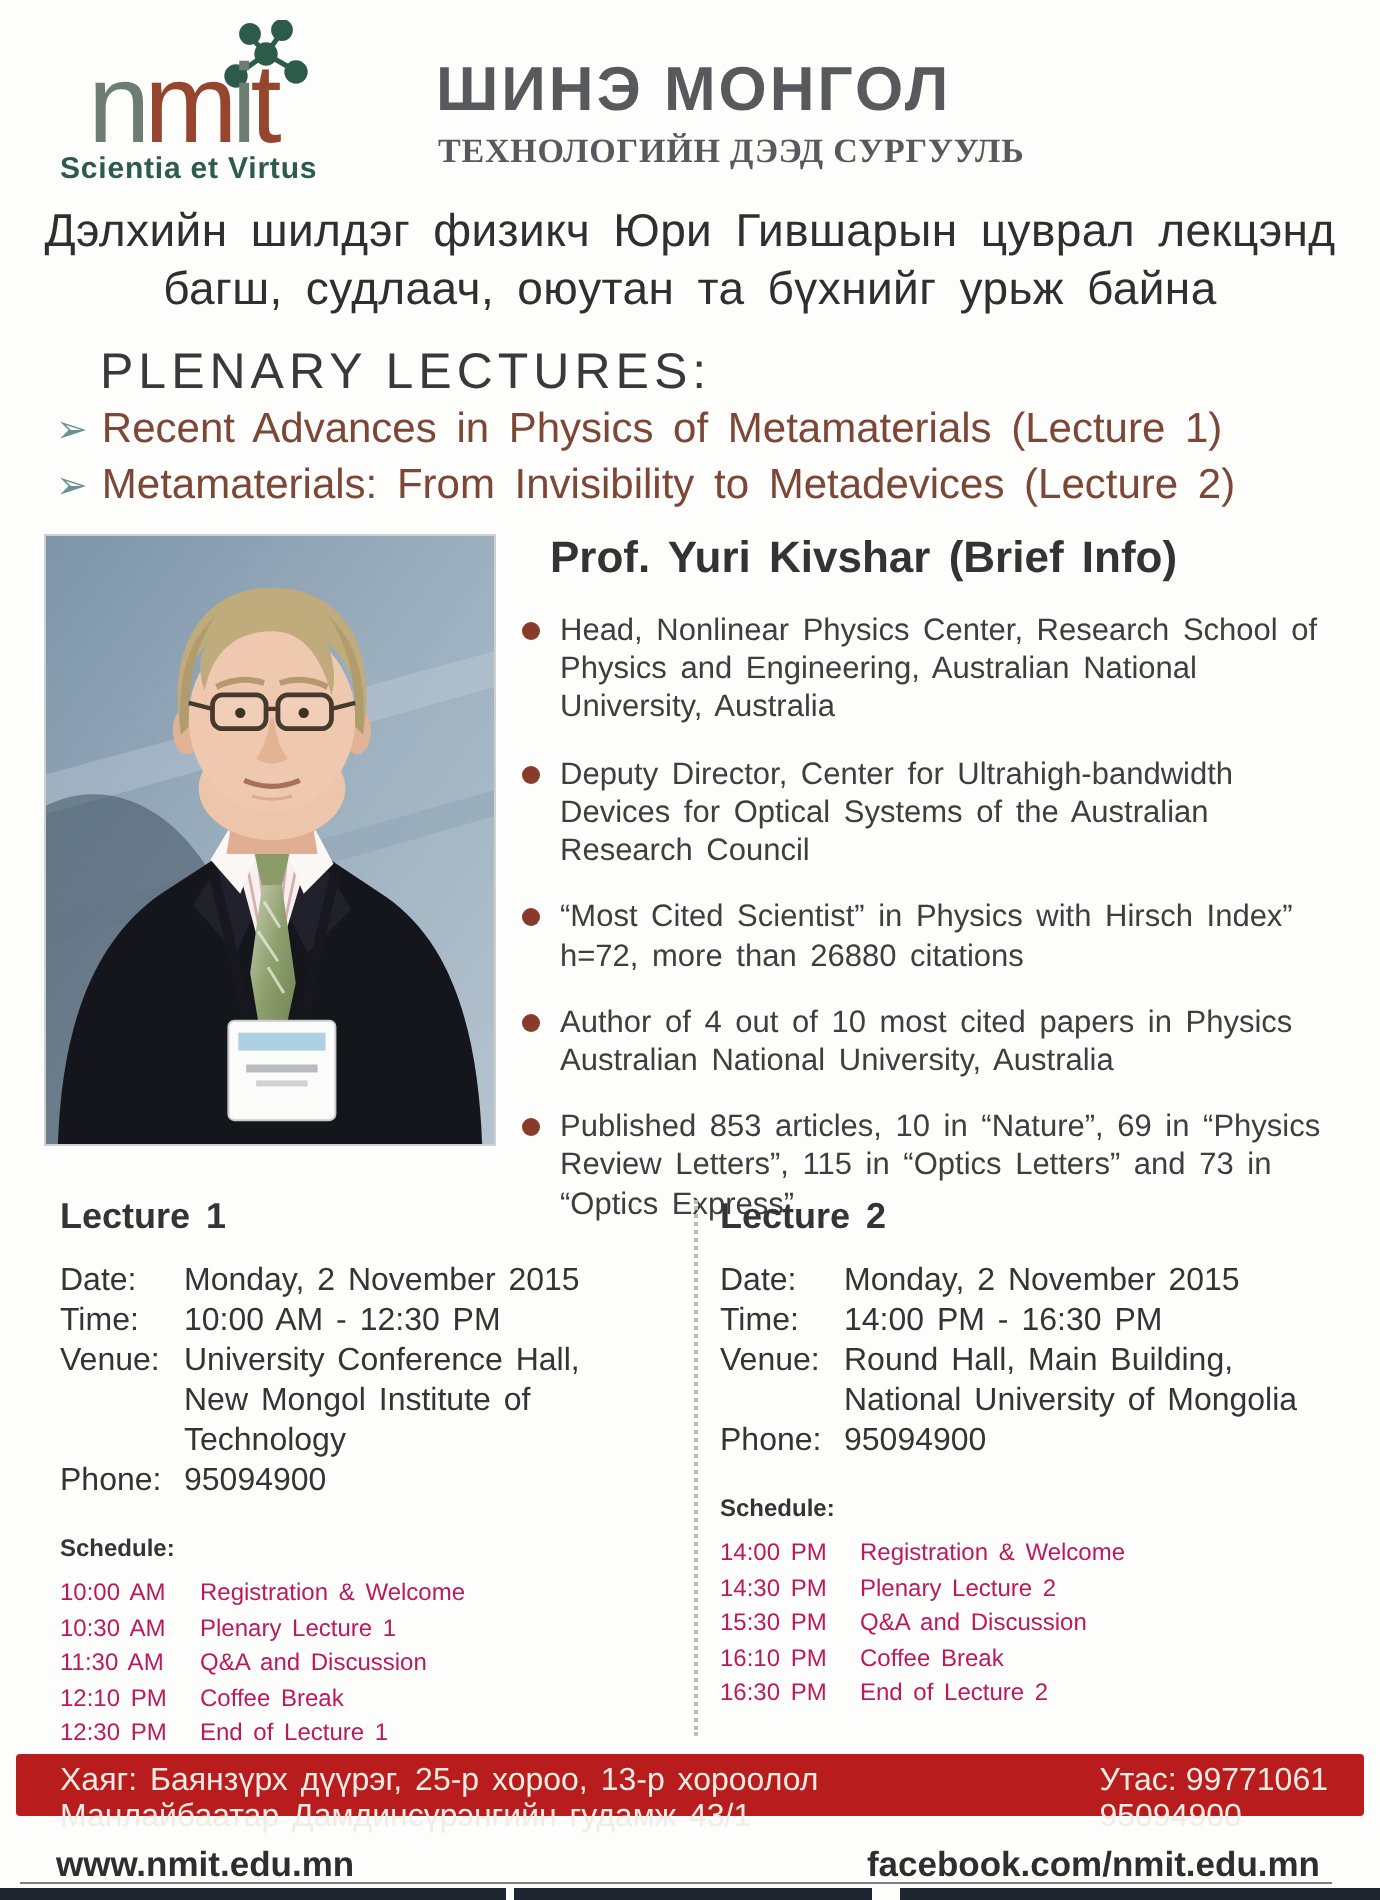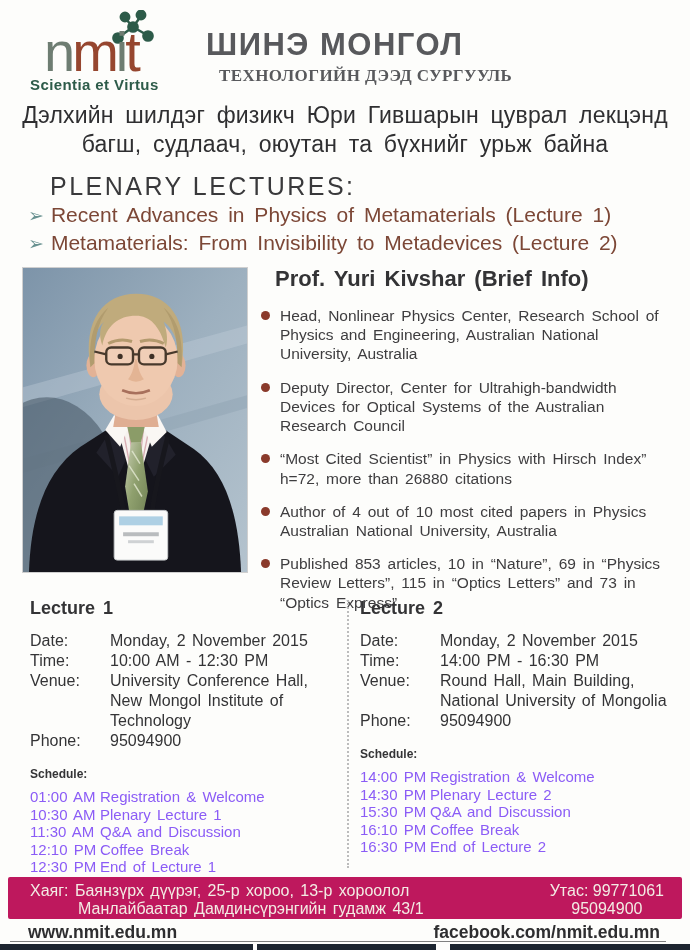--- a/index.html
+++ b/index.html
@@ -9,21 +9,21 @@
     font-family:"Liberation Sans",sans-serif;color:#3a3a3c;
   }
   
   .logo-word{position:absolute;left:27px;top:24px;font-size:56px;font-weight:normal;
     letter-spacing:-3px;line-height:1;margin-left:17px;}
   .logo-word .gg{color:#6e7d72;}
   .logo-word .br{color:#96462f;}
   .molecule{position:absolute;left:103px;top:10px;}
   .motto{position:absolute;left:30px;top:76px;font-size:15px;font-weight:bold;
     color:#2d5b49;letter-spacing:.4px;}
-  .org1{position:absolute;left:206px;top:27px;font-size:31px;font-weight:600;
+  .org1{position:absolute;left:218px;top:27px;font-size:31px;font-weight:600;
     color:#58595c;letter-spacing:1.5px;}
   .org2{position:absolute;left:219px;top:66px;font-size:17px;font-weight:600;
     color:#58595c;letter-spacing:.4px;font-family:Liberation Serif, serif;}
   
   .inv{position:absolute;left:0;width:690px;text-align:center;font-size:23px;
     color:#2f2f31;word-spacing:5px;letter-spacing:.2px;}
   .inv1{top:102px;} .inv2{top:131px;}
   
   .plenary-title{position:absolute;left:50px;top:172px;font-size:25px;font-weight:500;
     color:#39393b;letter-spacing:2.5px;}
@@ -39,31 +39,31 @@
   .bullet{display:flex;gap:10px;margin-bottom:14px;}
   .dot{width:9px;height:9px;border-radius:50%;background:#8a3a2b;margin-top:5px;flex:none;}
   .bullet-text{font-size:15.5px;line-height:1.24;color:#3e3d3f;word-spacing:2.5px;}
   
   .lectures{position:absolute;left:0;top:598px;width:690px;height:272px;}
   .lec-col{position:absolute;top:0;width:312px;}
   .col1{left:30px;} .col2{left:360px;}
   .col-divider{position:absolute;left:347px;top:2px;height:268px;
     border-left:2px dotted #bcbcbc;}
   .lec-title{font-size:18px;color:#343436;margin:0 0 13px 0;line-height:20px;word-spacing:3px;}
-  .detail-row{display:flex;font-size:16px;line-height:20px;color:#343436;word-spacing:2px;gap:18px;}
+  .detail-row{display:flex;font-size:16px;line-height:20px;color:#343436;word-spacing:2px;}
   .d-label{width:62px;flex:none;}
   .sched-title{font-size:12px;color:#343436;margin:12px 0 3px 0;line-height:22px;}
-  .sched-row{display:flex;font-size:15px;line-height:17.5px;color:#8b5cf6;word-spacing:2px;}
+  .sched-row{display:flex;font-size:12px;line-height:17.5px;color:#be185d;word-spacing:2px;}
   .s-time{width:70px;flex:none;}
   
-  .footer-bar{position:absolute;left:8px;top:877px;width:674px;height:42px;
-    background:#be185d;border-radius:2px;color:#f3ece4;}
+  .footer-bar{position:absolute;left:8px;top:877px;width:674px;height:31px;
+    background:#b91c1c;border-radius:2px;color:#f3ece4;}
   .addr{position:absolute;left:22px;top:5px;font-size:16px;line-height:18px;word-spacing:2px;}
-  .addr .l2{margin-left:48px;}
-  .fphone{position:absolute;right:18px;top:5px;font-size:16px;line-height:18px;text-align:center;}
+  .addr .l2{}
+  .fphone{position:absolute;right:18px;top:5px;font-size:16px;line-height:18px;text-align:left;}
   .webrow{position:absolute;left:0;top:922px;width:690px;font-size:17.5px;font-weight:600;
     color:#2e2e30;}
   .site{position:absolute;left:28px;}
   .fb{position:absolute;right:30px;}
   .footer-rule{position:absolute;left:10px;top:941px;width:656px;height:1px;background:#808080;}
   .strip{position:absolute;top:944px;height:6px;background:#1d2530;}
   .strip.a{left:0;width:253px;} .strip.b{left:257px;width:179px;} .strip.c{left:450px;width:240px;}
 </style>
 </head>
 <body>
@@ -192,21 +192,21 @@
       <div class="detail-row">
           <span class="d-label">Venue:</span>
           <span><span>University Conference Hall,</span><br><span>New Mongol Institute of Technology</span></span>
         </div>
       <div class="detail-row">
           <span class="d-label">Phone:</span>
           <span>95094900</span>
         </div>
       <h4 class="sched-title">Schedule:</h4>
       <div class="sched-row">
-          <span class="s-time">01:00 AM</span>
+          <span class="s-time">10:00 AM</span>
           <span>Registration &amp; Welcome</span>
         </div>
       <div class="sched-row">
           <span class="s-time">10:30 AM</span>
           <span>Plenary Lecture 1</span>
         </div>
       <div class="sched-row">
           <span class="s-time">11:30 AM</span>
           <span>Q&amp;A and Discussion</span>
         </div>

